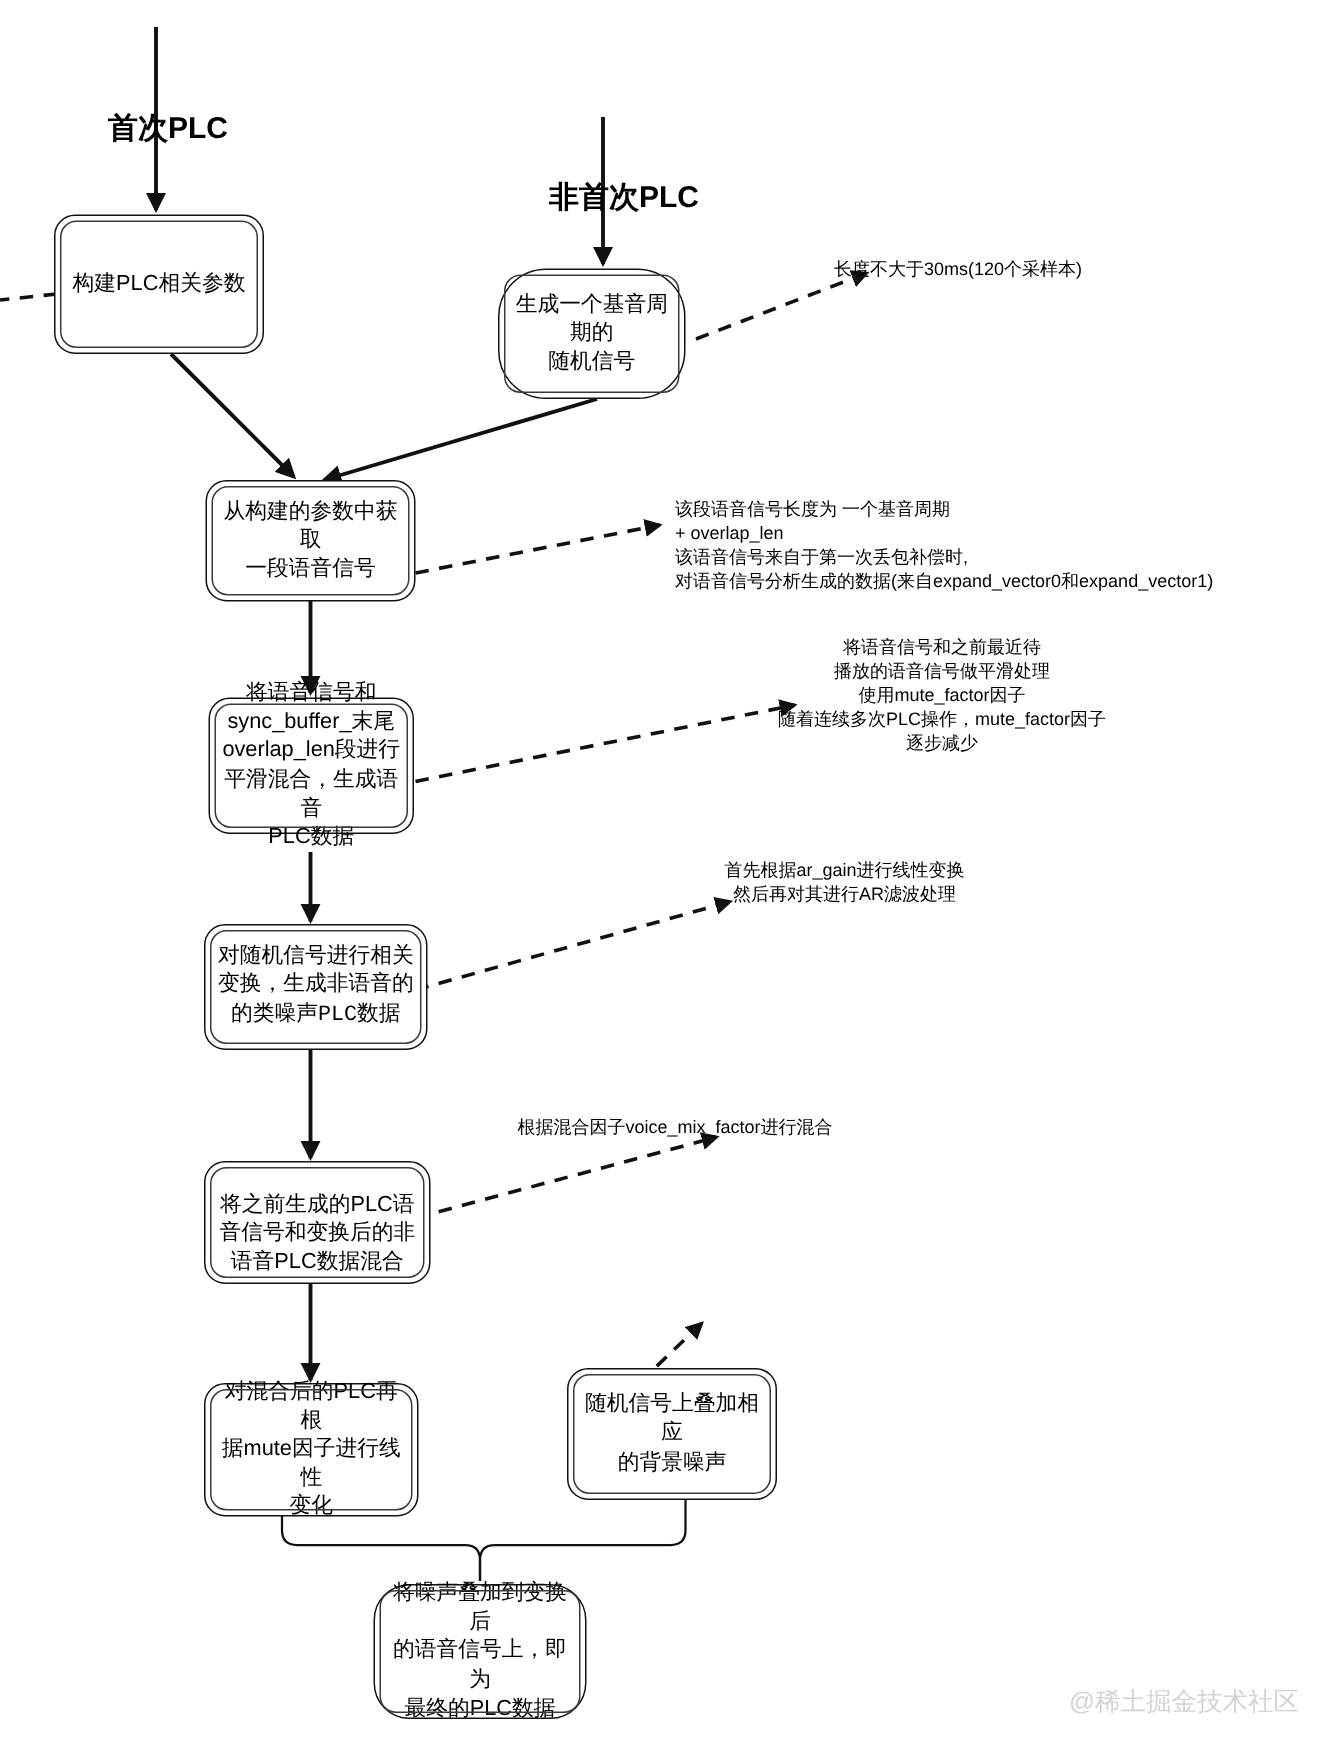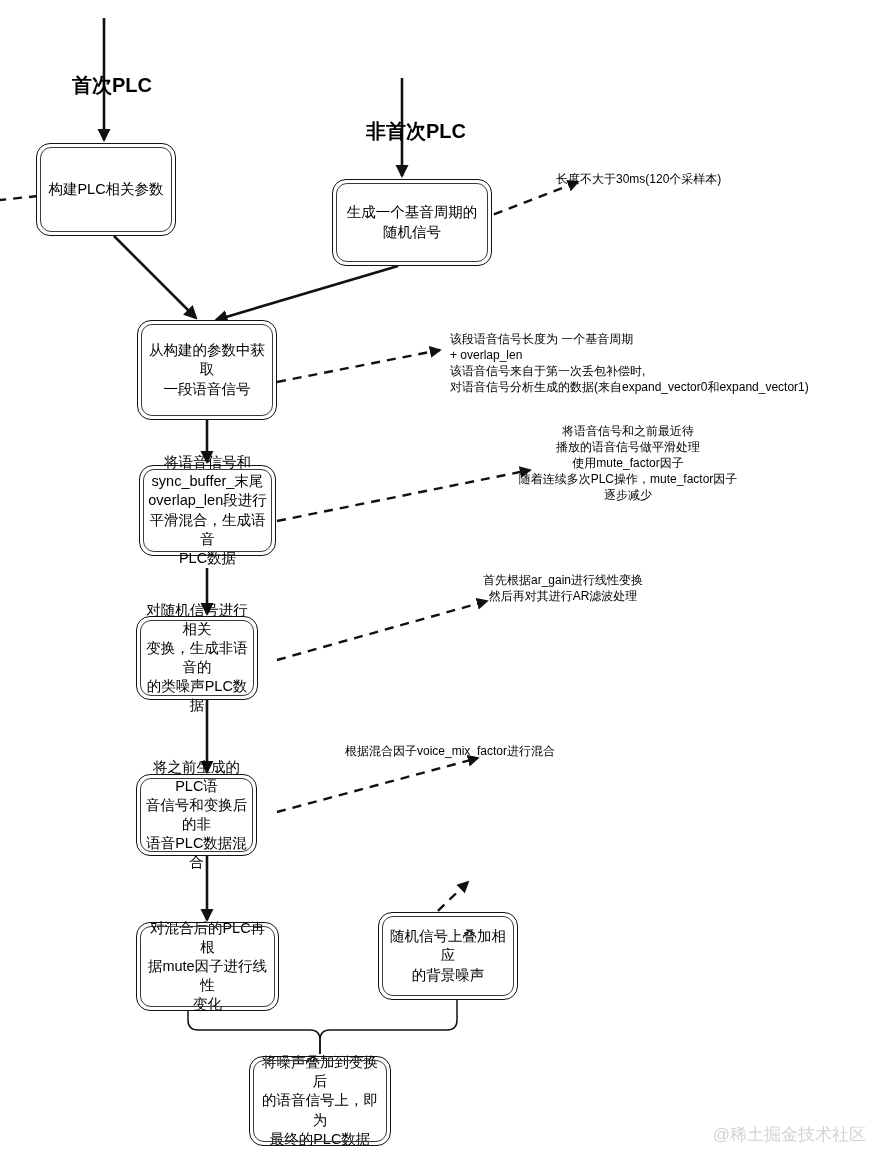--- a/index.html
+++ b/index.html
@@ -124,62 +124,62 @@
 
     <path d="M 277,812 L 478,758" stroke="#111111" stroke-width="2.4" fill="none" stroke-dasharray="9,7" marker-end="url(#arrow-dash)"></path>
 
     <path d="M 380,966 L 468,882" stroke="#111111" stroke-width="2.4" fill="none" stroke-dasharray="9,7" marker-end="url(#arrow-dash)"></path>
   </svg>
 
   <div class="node" style="left:36px; top:143px; width:140px; height:93px;">
     <span>构建PLC相关参数</span>
   </div>
 
-  <div class="node" style="left:332px; top:179px; width:160px; height:87px;">
+  <div class="node" style="left:332px; top:179px; width:125px; height:87px;border-radius:32px;">
     <span>生成一个基音周期的
 随机信号</span>
   </div>
 
-  <div class="node" style="left:137px; top:320px; width:140px; height:100px;">
+  <div class="node" style="left:137px; top:320px; width:140px; height:81px;">
     <span>从构建的参数中获取
 一段语音信号</span>
   </div>
 
   <div class="node" style="left:139px; top:465px; width:137px; height:91px;">
     <span>将语音信号和
 sync_buffer_末尾
 overlap_len段进行
 平滑混合，生成语音
 PLC数据</span>
   </div>
 
-  <div class="node" style="left:136px; top:616px; width:122px; height:84px;">
+  <div class="node" style="left:136px; top:616px; width:149px; height:84px;font-family:Liberation Mono, monospace;">
     <span>对随机信号进行相关
 变换，生成非语音的
 的类噪声PLC数据</span>
   </div>
 
-  <div class="node" style="left:136px; top:774px; width:121px; height:82px;">
+  <div class="node" style="left:136px; top:774px; width:151px; height:82px;align-items:flex-end;">
     <span>将之前生成的PLC语
 音信号和变换后的非
 语音PLC数据混合</span>
   </div>
 
   <div class="node" style="left:136px; top:922px; width:143px; height:89px;">
     <span>对混合后的PLC再根
 据mute因子进行线性
 变化</span>
   </div>
 
   <div class="node" style="left:378px; top:912px; width:140px; height:88px;">
     <span>随机信号上叠加相应
 的背景噪声</span>
   </div>
 
-  <div class="node" style="left:249px; top:1056px; width:142px; height:90px;">
+  <div class="node" style="left:249px; top:1056px; width:142px; height:90px;border-radius:24px;">
     <span>将噪声叠加到变换后
 的语音信号上，即为
 最终的PLC数据</span>
   </div>
 
   <div class="edge-label" style="left:72px; top:72px;">
     <span>首次PLC</span>
   </div>
 
   <div class="edge-label" style="left:366px; top:118px;">

